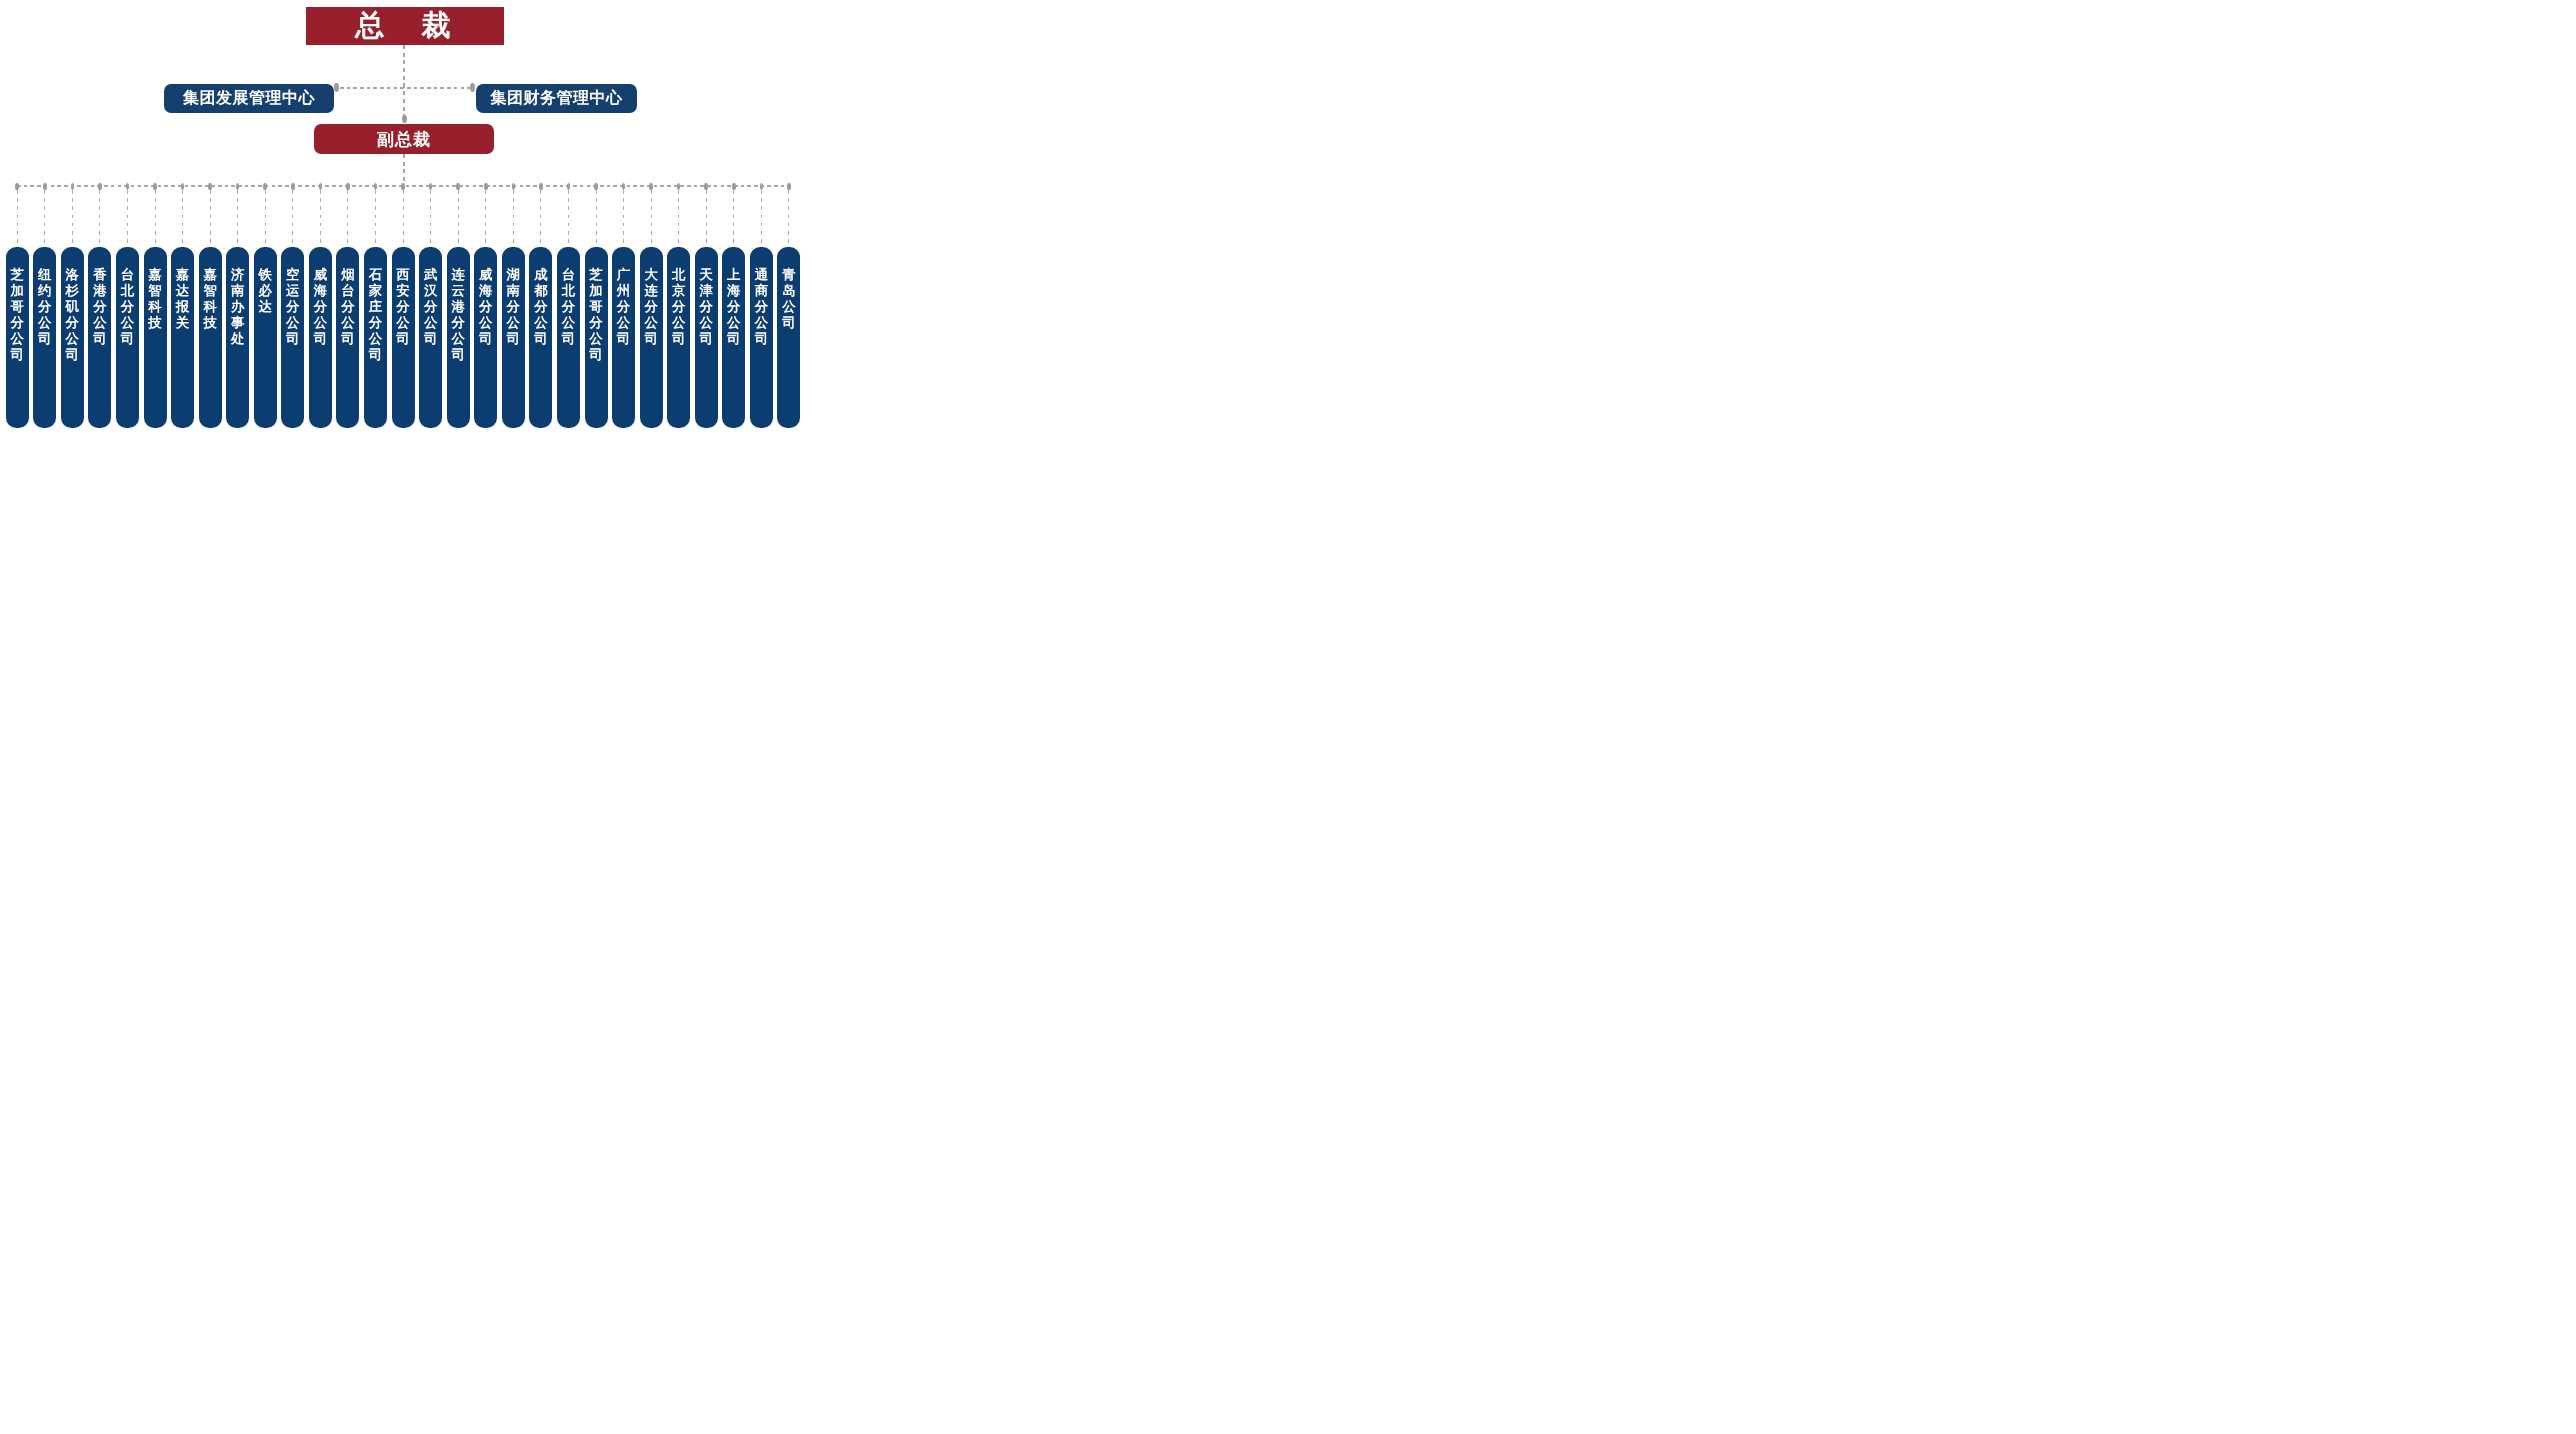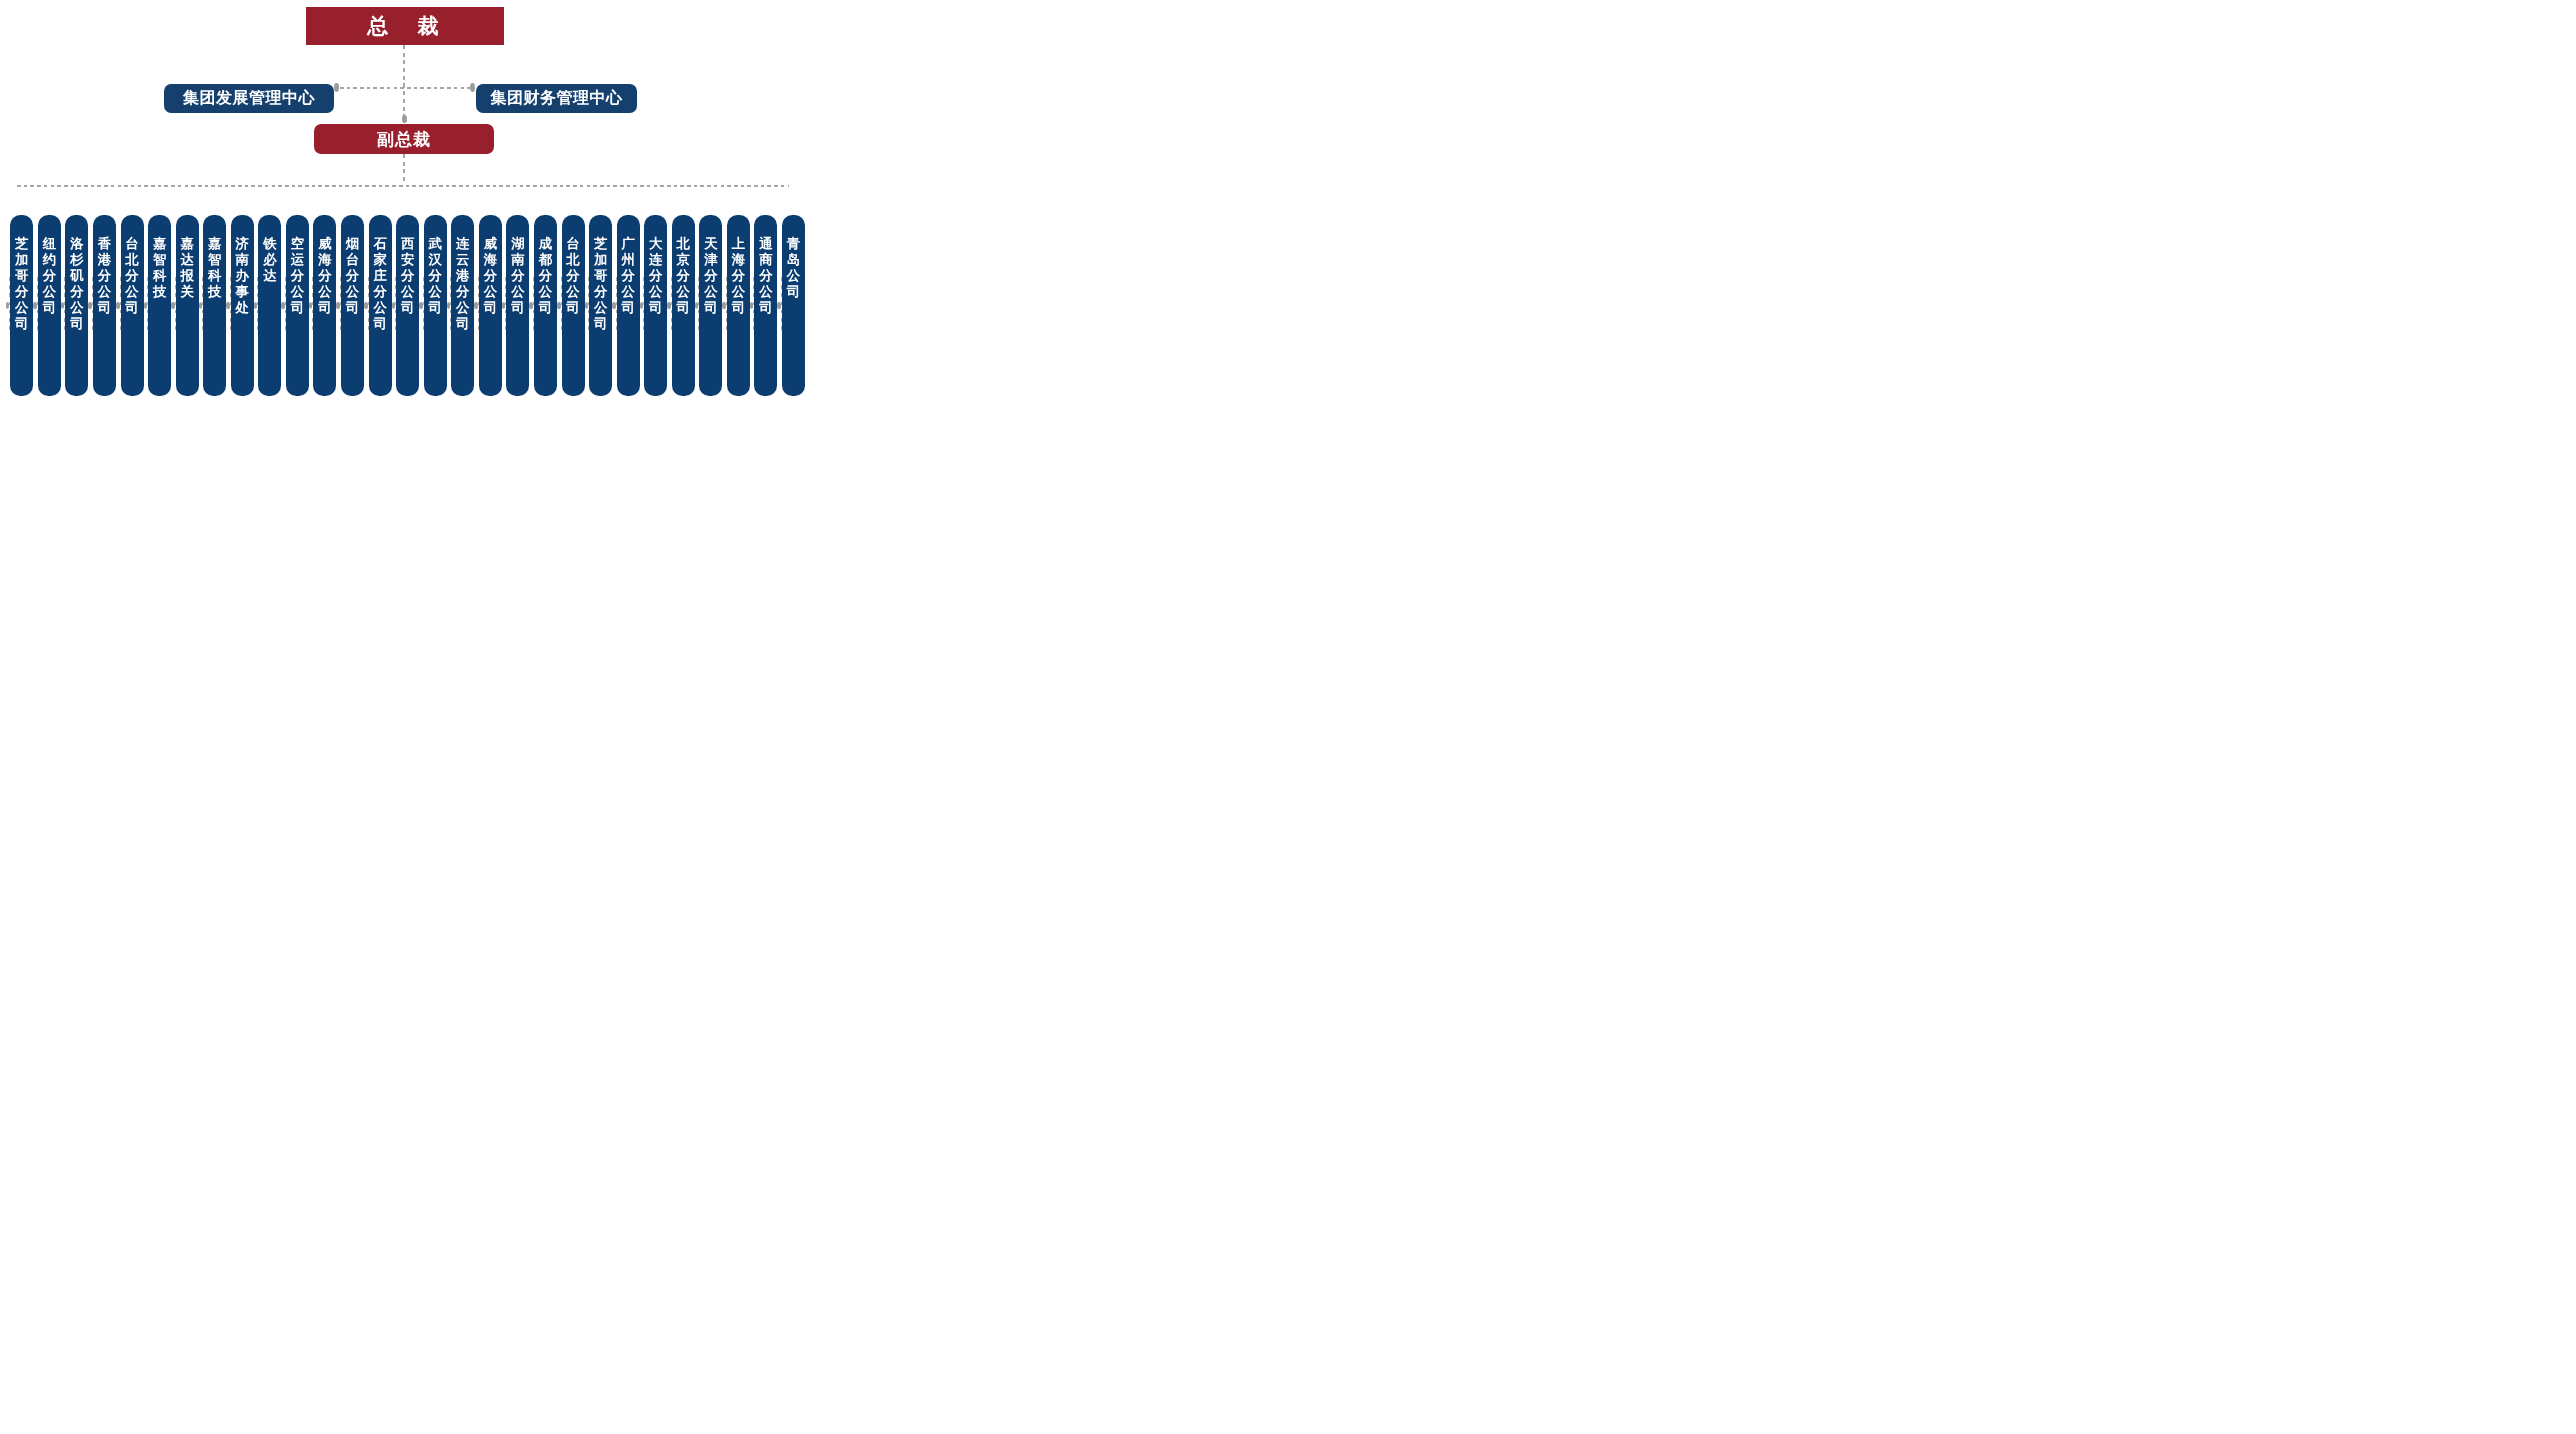--- a/index.html
+++ b/index.html
@@ -15,21 +15,21 @@
     position: absolute;
     display: flex;
     align-items: center;
     justify-content: center;
     color: #ffffff;
     font-weight: bold;
   }
   .president {
     left: 306px; top: 7.2px; width: 198px; height: 38px;
     background: #98202D; border-radius: 0;
-    font-size: 21px; letter-spacing: 4.1px;
+    font-size: 29px; letter-spacing: 4.1px;
   }
   .center-box {
     top: 84px; height: 29px;
     background: #15406E; border-radius: 7.2px;
     font-size: 16px; letter-spacing: 0.5px;
   }
   .dev { left: 164px; width: 170px; }
   .fin { left: 476px; width: 161px; }
   .vp {
     left: 314px; top: 124px; width: 180px; height: 30px;
@@ -46,21 +46,21 @@
   }
   .dot {
     position: absolute; background: #9C9C9C; border-radius: 50%;
   }
   .columns {
     position: absolute; left: 5.7px; top: 183px; width: 795px; height: 245px;
     display: flex; justify-content: space-between;
   }
   .col {
     width: 23px;
-    display: flex; flex-direction: row; align-items: center;
+    display: flex; flex-direction: column; align-items: center;
     flex: 0 0 auto;
   }
   .col-dot {
     width: 3.6px; height: 6.7px; background: #9C9C9C; border-radius: 50%;
     flex: 0 0 auto;
   }
   .col-line {
     width: 1px; height: 57px; flex: 0 0 auto;
     background-image: repeating-linear-gradient(to bottom, #ABABAB 0 3.6px, transparent 3.6px 8.2px);
   }

